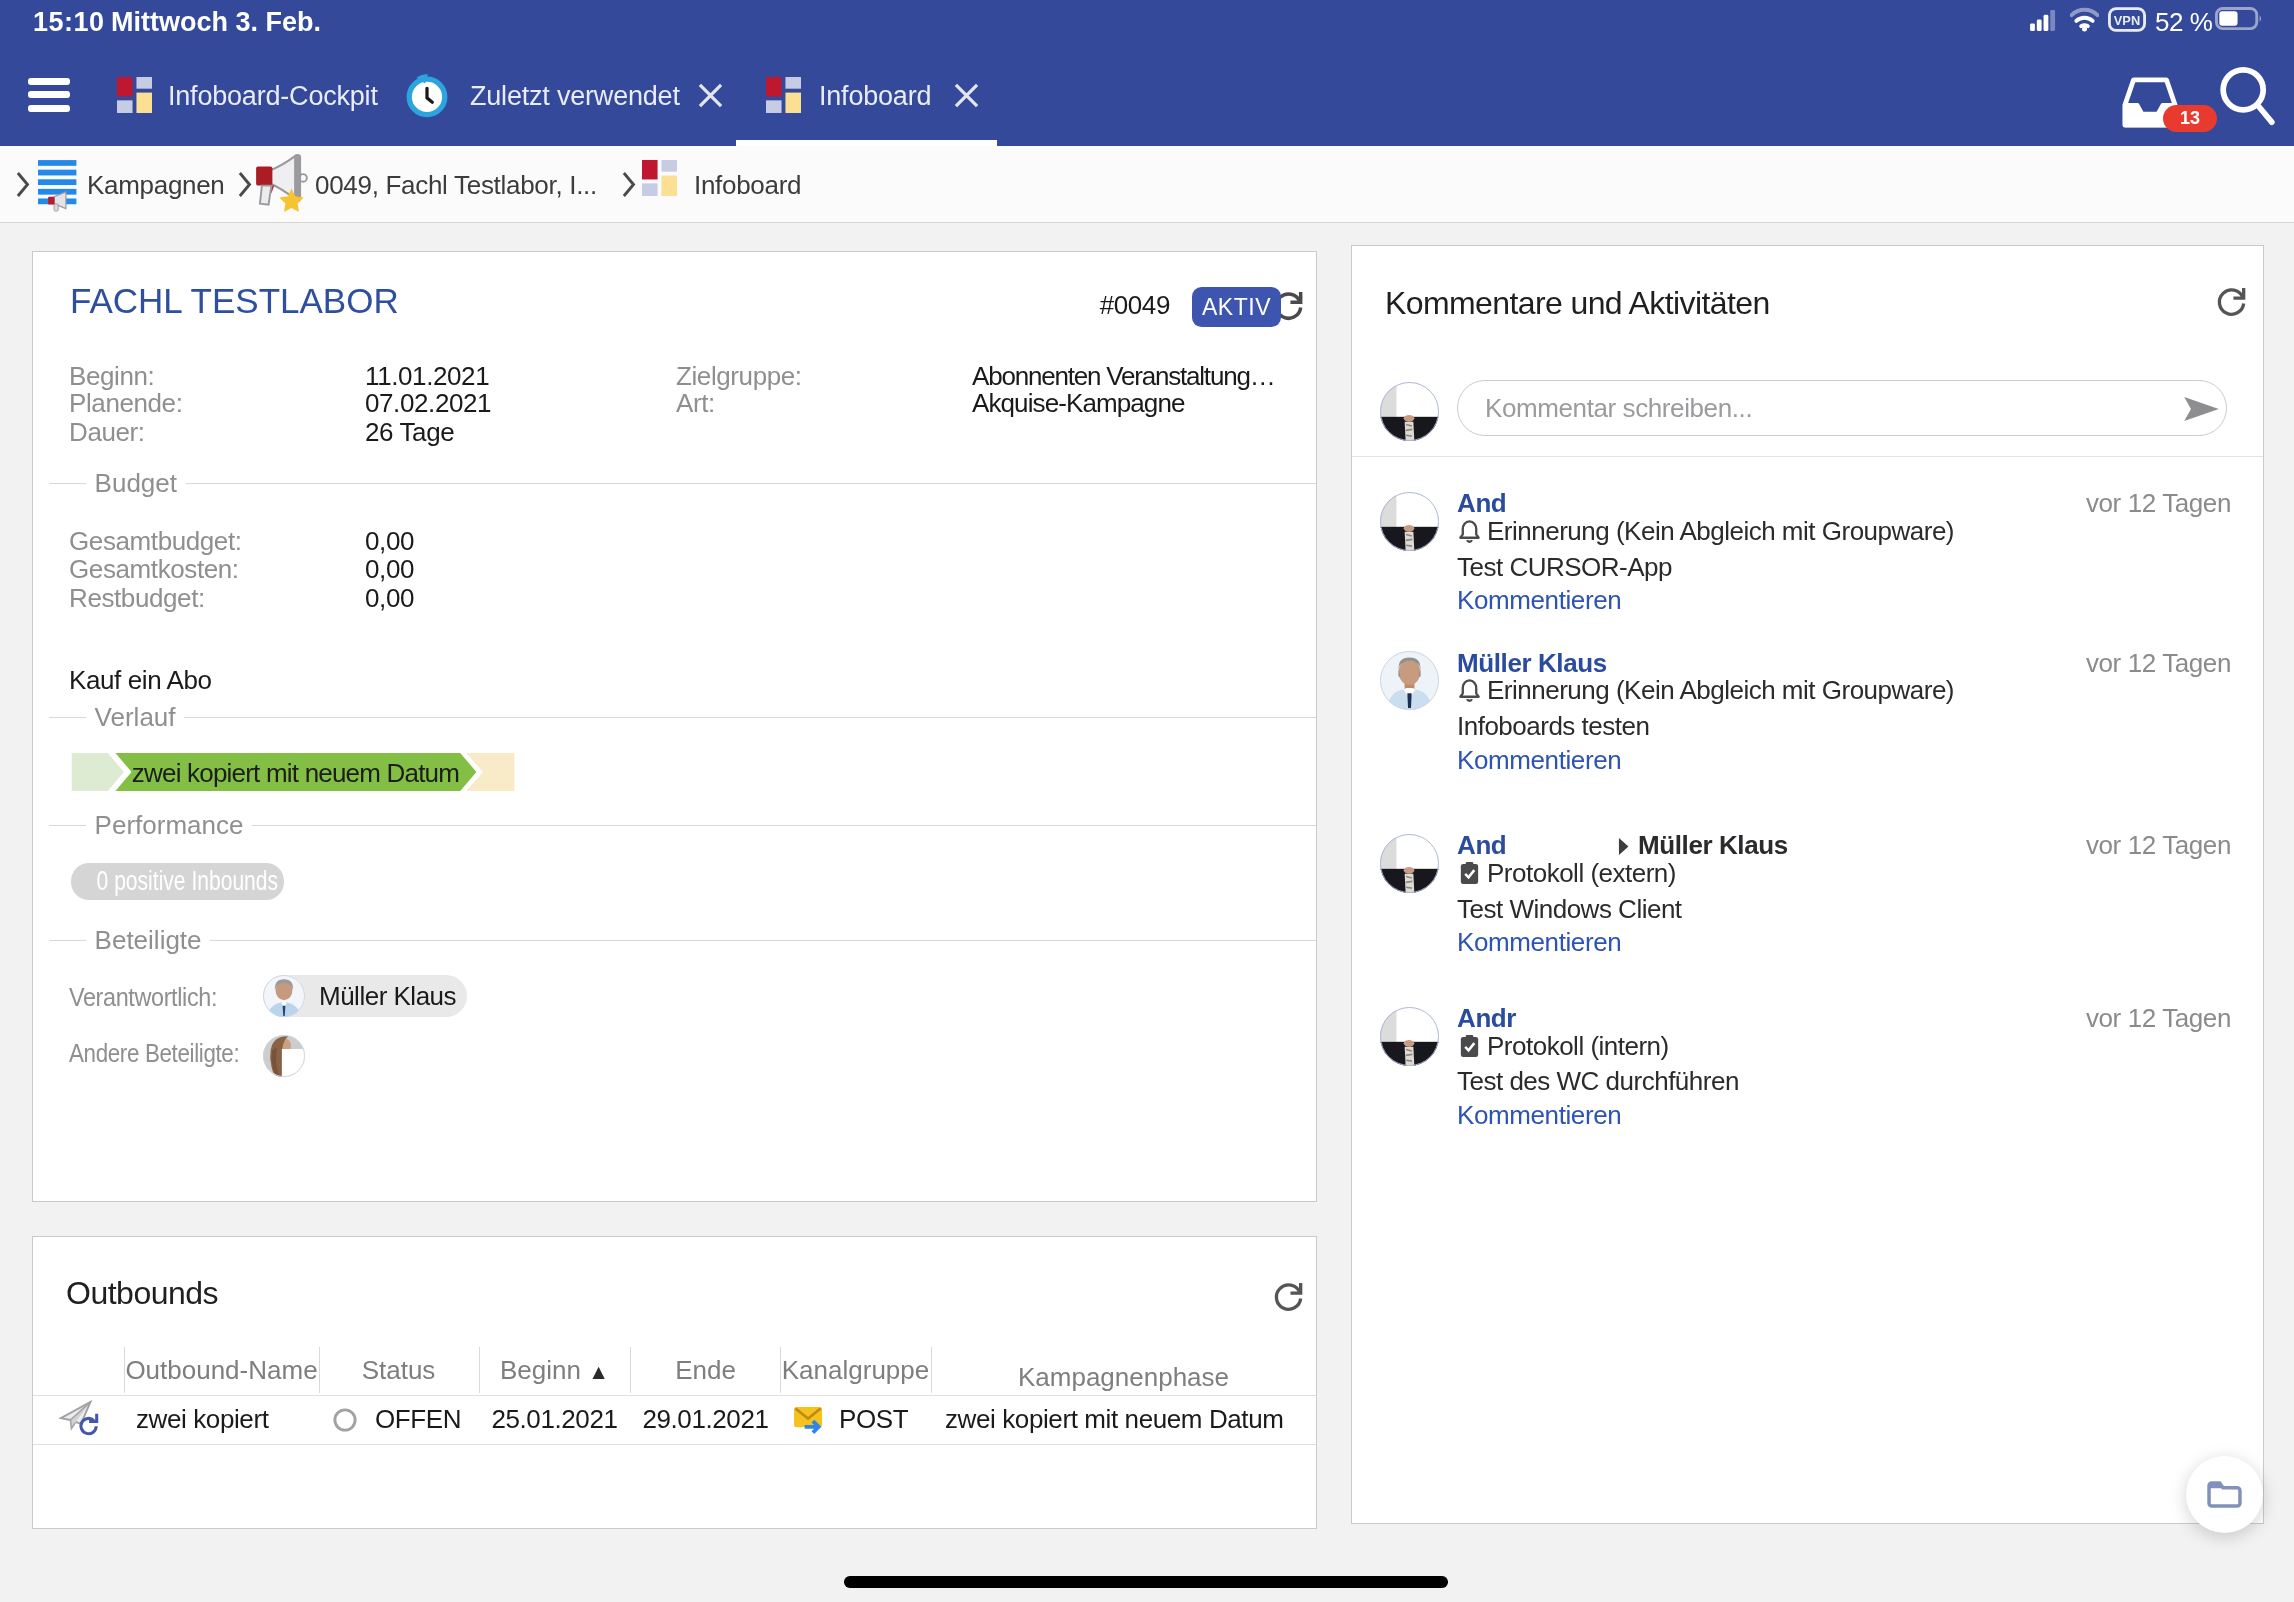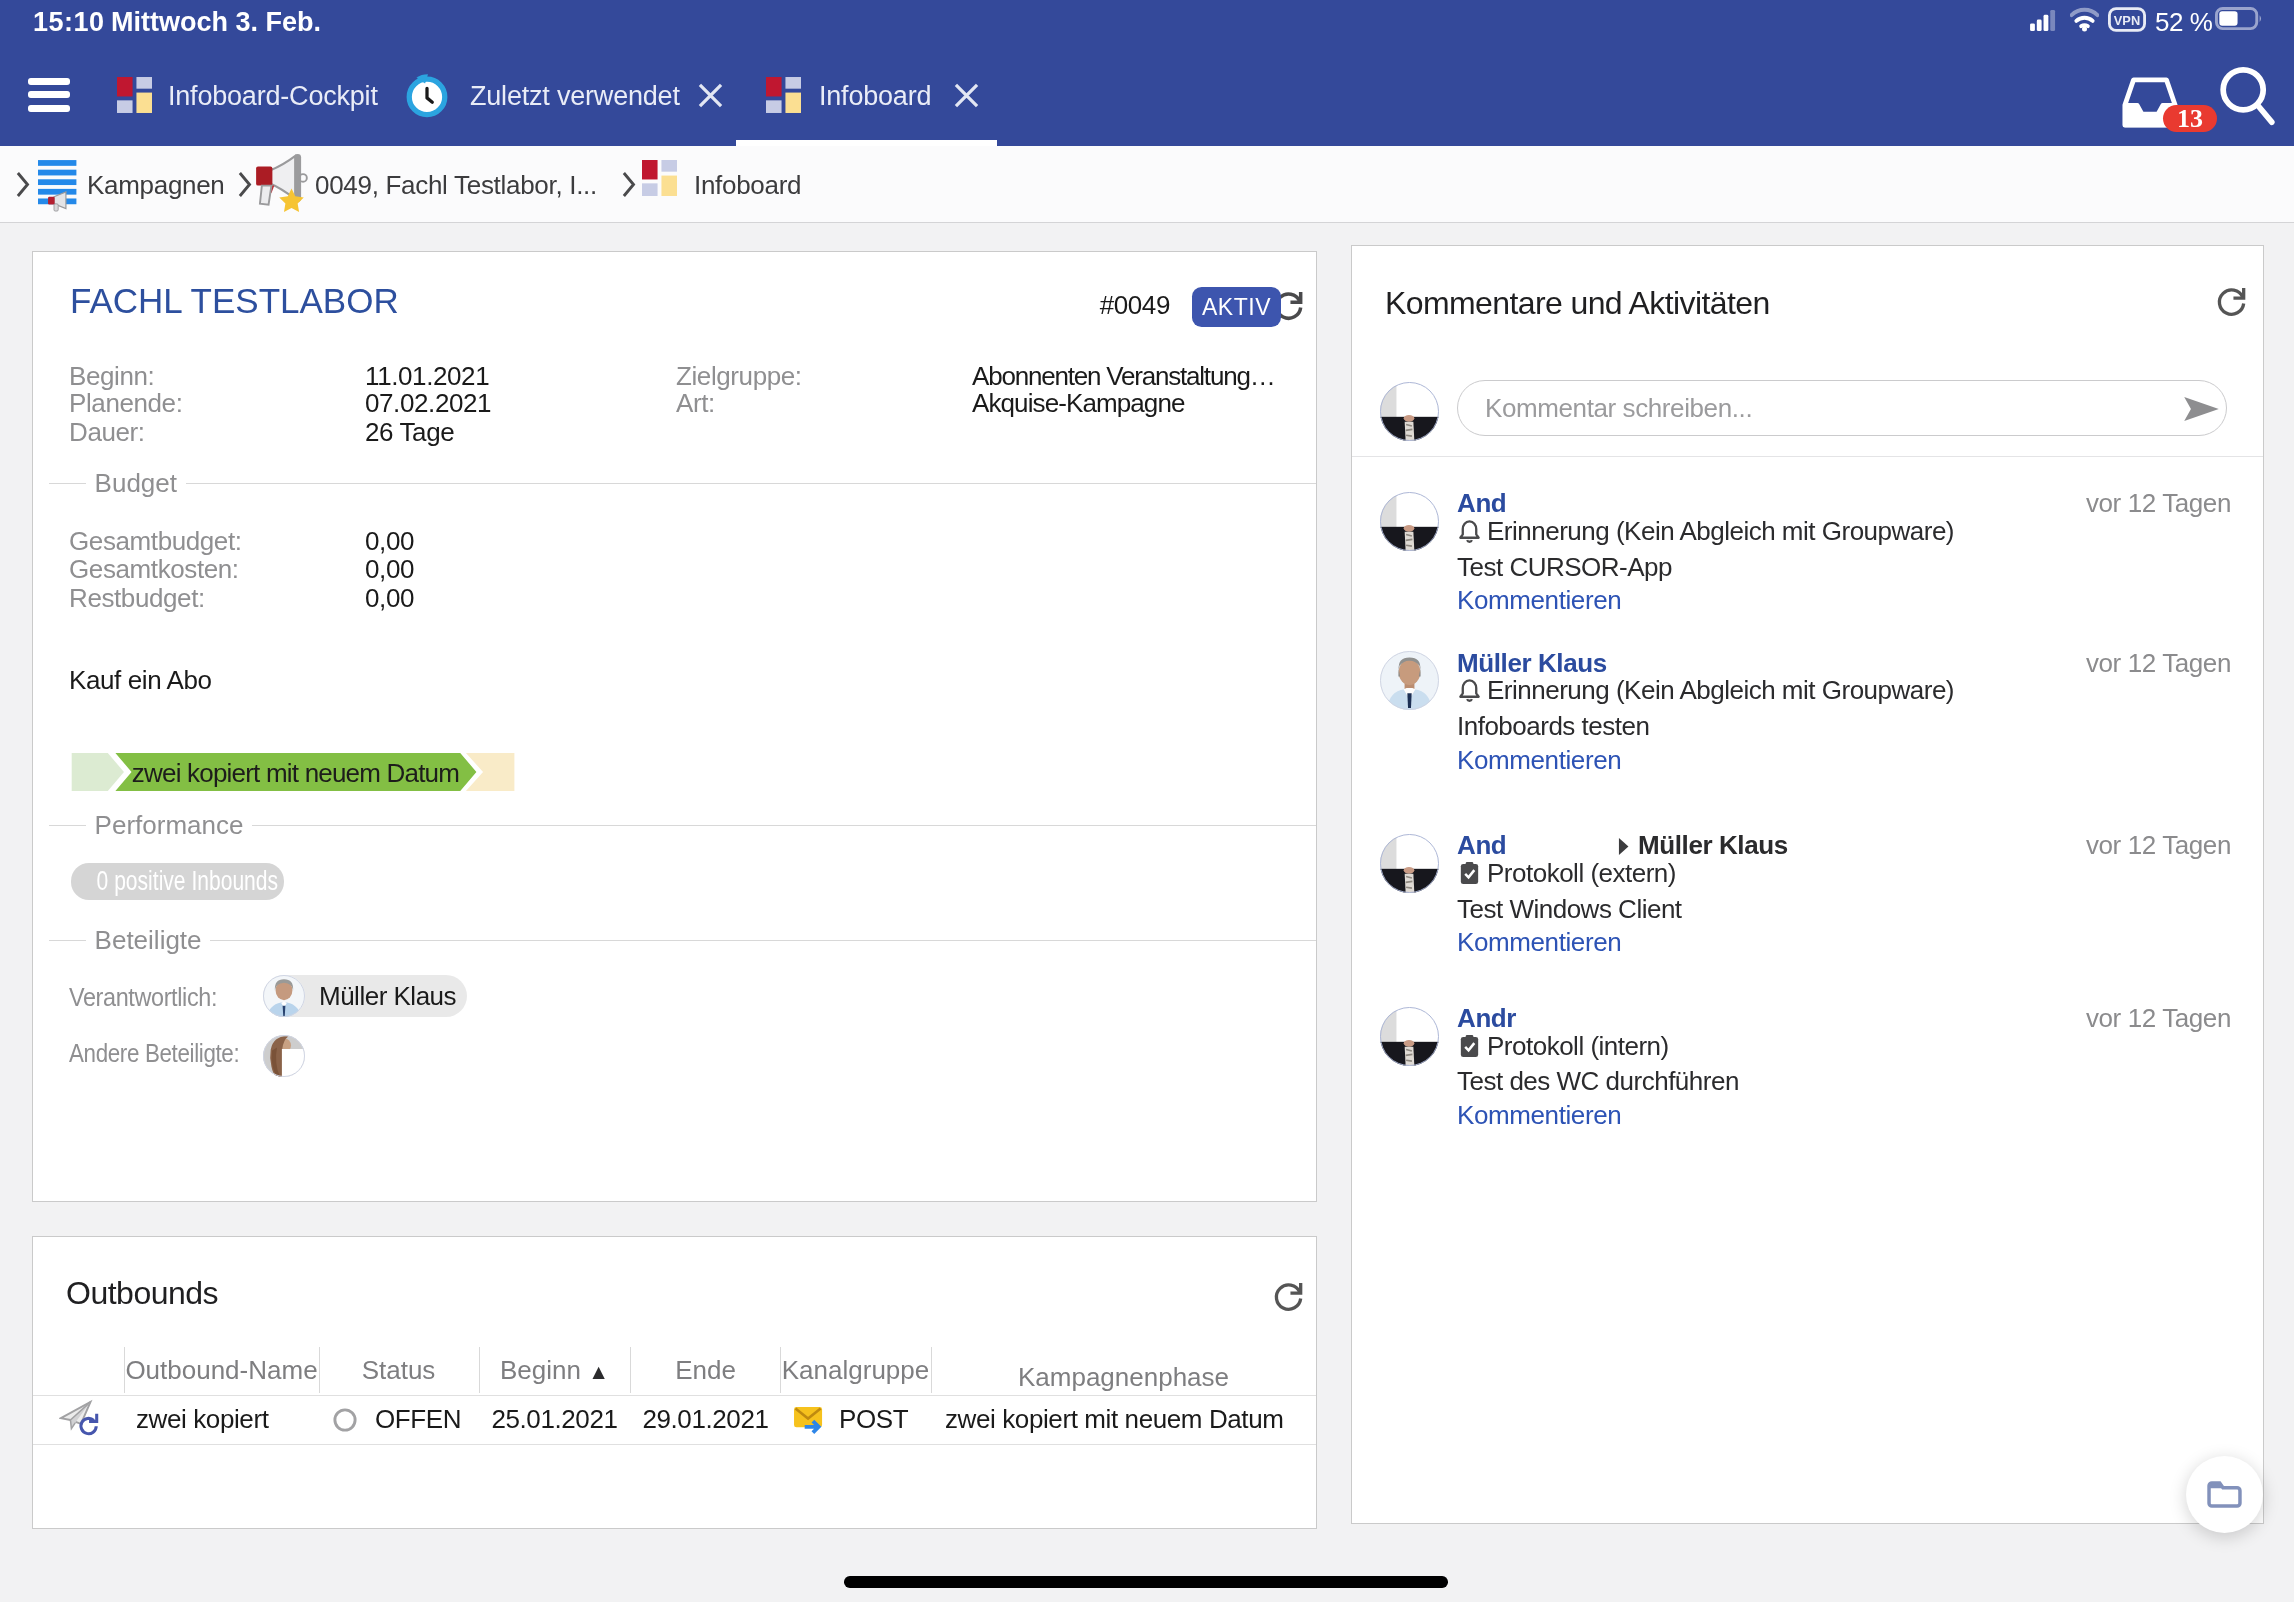--- a/index.html
+++ b/index.html
@@ -94,21 +94,21 @@
   <div class="abs" style="left:2155px;top:6.7px;color:#fff;font-size:26px;letter-spacing:-0.5px;">52 %</div>
   <svg class="abs" style="left:2215px;top:6.7px" width="48" height="24" viewBox="0 0 50 25">
     <rect x="1.5" y="1.5" width="42" height="21" rx="6.5" fill="none" stroke="rgba(255,255,255,.5)" stroke-width="3"></rect>
     <rect x="4.5" y="4.5" width="19" height="15" rx="3" fill="#fff"></rect>
     <path d="M46.5 8.5 Q49.5 12 46.5 15.5 Z" fill="rgba(255,255,255,.5)"></path>
   </svg>
   <svg class="abs" style="left:2121px;top:75px" width="58" height="56" viewBox="0 0 60 58">
     <path d="M13 5 L47 5 L56 31 L56 52 L4 52 L4 31 Z" fill="none" stroke="#fff" stroke-width="5" stroke-linejoin="round"></path>
     <path d="M4 31 L17 31 L22 40 L38 40 L43 31 L56 31 L56 52 L4 52 Z" fill="#fff" stroke="#fff" stroke-width="4" stroke-linejoin="round"></path>
   </svg>
-  <div class="abs" style="left:2163px;top:105px;width:54px;height:27px;border-radius:13.4px;background:#e93a30;color:#fff;font-size:26px;font-weight:700;text-align:center;line-height:27px;font-family:Liberation Serif, serif;">13</div>
+  <div class="abs" style="left:2163px;top:105px;width:54px;height:27px;border-radius:13.4px;background:#e93a30;color:#fff;font-size:18px;font-weight:700;text-align:center;line-height:27px;">13</div>
   <svg class="abs" style="left:2217px;top:65px" width="60" height="61" viewBox="0 0 62 64">
     <circle cx="27" cy="26" r="21" fill="none" stroke="#fff" stroke-width="6"></circle>
     <path d="M42 42 L57 60" stroke="#fff" stroke-width="6" stroke-linecap="round"></path>
   </svg>
 </div>
 <div id="activeline"></div>
 <div id="crumbs">
   <svg class="abs" style="left:15.4px;top:24px" width="15.4" height="29" viewBox="0 0 16 30">
       <path d="M3 3 L13 15 L3 27" fill="none" stroke="#4a4a4c" stroke-width="3"></path>
     </svg>
@@ -172,20 +172,21 @@
   <div class="legend" style="top:215px;">Budget</div>
   <div class="lbl" style="left:36px;top:273px;line-height:33px;">Gesamtbudget:</div>
   <div class="val" style="left:332px;top:273px;line-height:33px;">0,00</div>
   <div class="lbl" style="left:36px;top:301px;line-height:33px;">Gesamtkosten:</div>
   <div class="val" style="left:332px;top:301px;line-height:33px;">0,00</div>
   <div class="lbl" style="left:36px;top:330px;line-height:33px;">Restbudget:</div>
   <div class="val" style="left:332px;top:330px;line-height:33px;">0,00</div>
 
   <div class="val" style="left:36px;top:412px;line-height:33px;">Kauf ein Abo</div>
 
+  <div class="legend" style="top:449px;">Verlauf</div>
   <svg class="abs" style="left:35px;top:501px" width="452" height="38" viewBox="0 0 470 40">
     <polygon points="1,0 39,0 56,20 39,40 1,40" fill="#dcebd2"></polygon>
     <polygon points="47,0 410,0 427,20 410,40 47,40 64,20" fill="#83bf44"></polygon>
     <polygon points="416,0 467,0 467,40 416,40 434,20" fill="#f9ebc8"></polygon>
   </svg>
   <div class="abs" style="left:75px;top:505px;width:375px;text-align:center;font-size:26px;letter-spacing:-0.8px;color:#1d1d1b;line-height:33px;white-space:nowrap;">zwei kopiert mit neuem Datum</div>
 
   <div class="legend" style="top:557px;">Performance</div>
   <div class="abs" style="left:38px;top:611px;width:213px;height:37px;border-radius:18px;background:#d5d5d5;color:#fff;font-size:27px;text-align:center;line-height:37px;white-space:nowrap;"><span style="display:inline-block;transform:scaleX(.78);transform-origin:center;">0 positive Inbounds</span></div>
 

